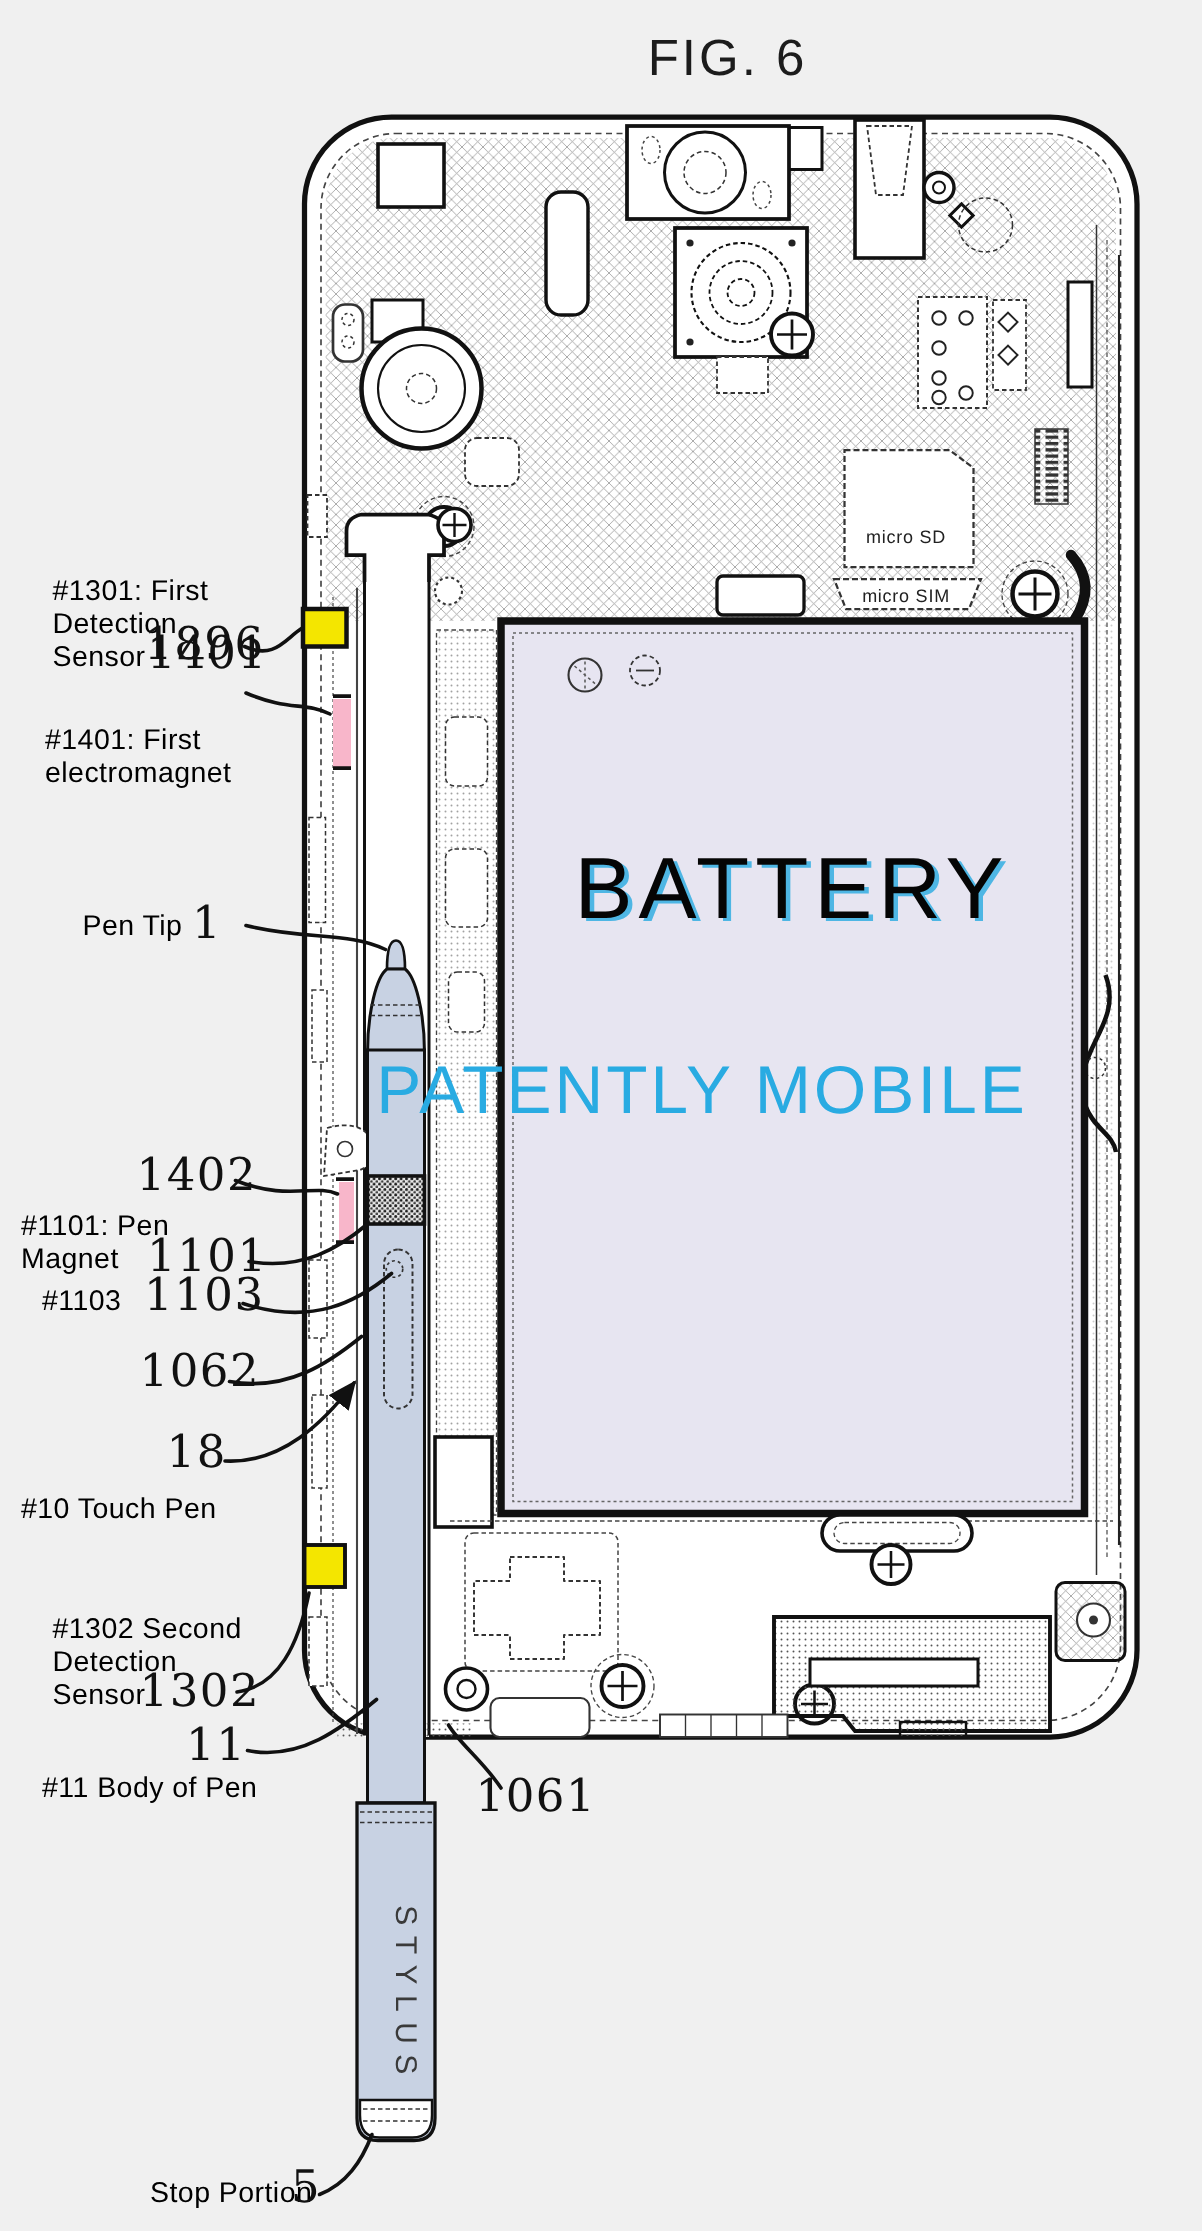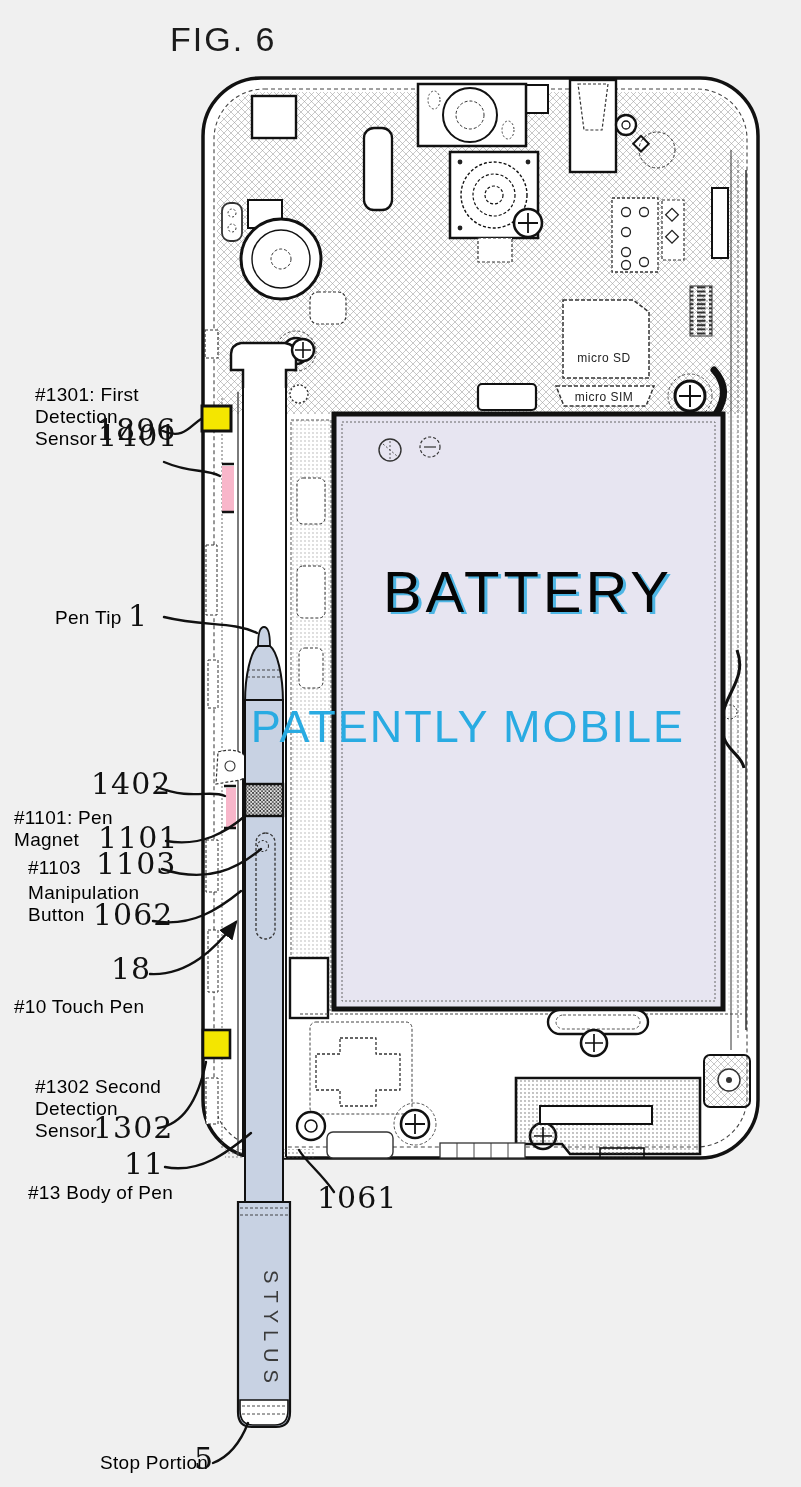--- a/index.html
+++ b/index.html
@@ -1,20 +1,20 @@
 <!DOCTYPE html>
 <html><head>
 <meta charset="utf-8">
 <style>
   html,body{margin:0;padding:0;}
   body{background:#f0f0f0;width:801px;height:1487px;position:relative;
        font-family:"Liberation Sans",sans-serif;overflow:hidden;}
   .canvas{position:absolute;left:0;top:0;width:801px;height:1487px;}
   svg{position:absolute;left:0;top:0;}
-  .fig-title{position:absolute;left:170px;top:20px;width:630px;text-align:left;
+  .fig-title{position:absolute;left:170px;top:20px;width:630px;text-align:center;
       font-size:34px;letter-spacing:2px;color:#1c1c1c;font-weight:400;}
   .red-label{position:absolute;color:#000000;font-size:19px;line-height:22px;
       white-space:pre-line;letter-spacing:0.3px;}
   .num-label{position:absolute;color:#111;font-family:"DejaVu Serif",serif;
       font-size:30px;line-height:30px;letter-spacing:1px;}
   text{font-family:"Liberation Sans",sans-serif;}
   .batt-text{font-size:58px;letter-spacing:4px;fill:#050505;}
   .batt-ghost{font-size:58px;letter-spacing:4px;fill:#29abe2;opacity:.8;}
   .wm-text{font-size:45px;letter-spacing:2px;fill:#29abe2;}
   .slot-text{font-size:12px;fill:#222;letter-spacing:0.5px;}
@@ -279,46 +279,46 @@
   </g>
 </svg>
 
 <div class="fig-title">FIG. 6</div>
 
 <div class="red-label" style="left:35px;top:384px">#1301: First
 Detection
 Sensor</div>
 <div class="num-label" style="left:96px;top:415px">1896</div>
 <div class="num-label" style="left:98px;top:421px">1401</div>
+<div class="red-label" style="left:30px;top:483px">#1401: First
+electromagnet</div>
 
 <div class="red-label" style="left:55px;top:607px">Pen Tip</div>
 <div class="num-label" style="left:128px;top:601px">1</div>
 
 <div class="num-label" style="left:91px;top:769px">1402</div>
 
 <div class="red-label" style="left:14px;top:807px">#1101: Pen
 Magnet</div>
 <div class="num-label" style="left:98px;top:823px">1101</div>
 
 <div class="red-label" style="left:28px;top:857px">#1103</div>
 <div class="num-label" style="left:96px;top:849px">1103</div>
-<div class="red-label" style="left:28px;top:882px">Manipulation
-Button</div>
 
 <div class="num-label" style="left:93px;top:900px">1062</div>
 
 <div class="num-label" style="left:111px;top:954px">18</div>
 <div class="red-label" style="left:14px;top:996px">#10 Touch Pen</div>
 
 <div class="red-label" style="left:35px;top:1076px">#1302 Second
 Detection
 Sensor</div>
 <div class="num-label" style="left:93px;top:1113px">1302</div>
 
 <div class="num-label" style="left:124px;top:1149px">11</div>
-<div class="red-label" style="left:28px;top:1182px">#13 Body of Pen</div>
+<div class="red-label" style="left:28px;top:1182px">#11 Body of Pen</div>
 
 <div class="num-label" style="left:317px;top:1183px">1061</div>
 
 <div class="red-label" style="left:100px;top:1452px">Stop Portion</div>
 <div class="num-label" style="left:194px;top:1444px">5</div>
 
 </div>
 
 </body></html>

